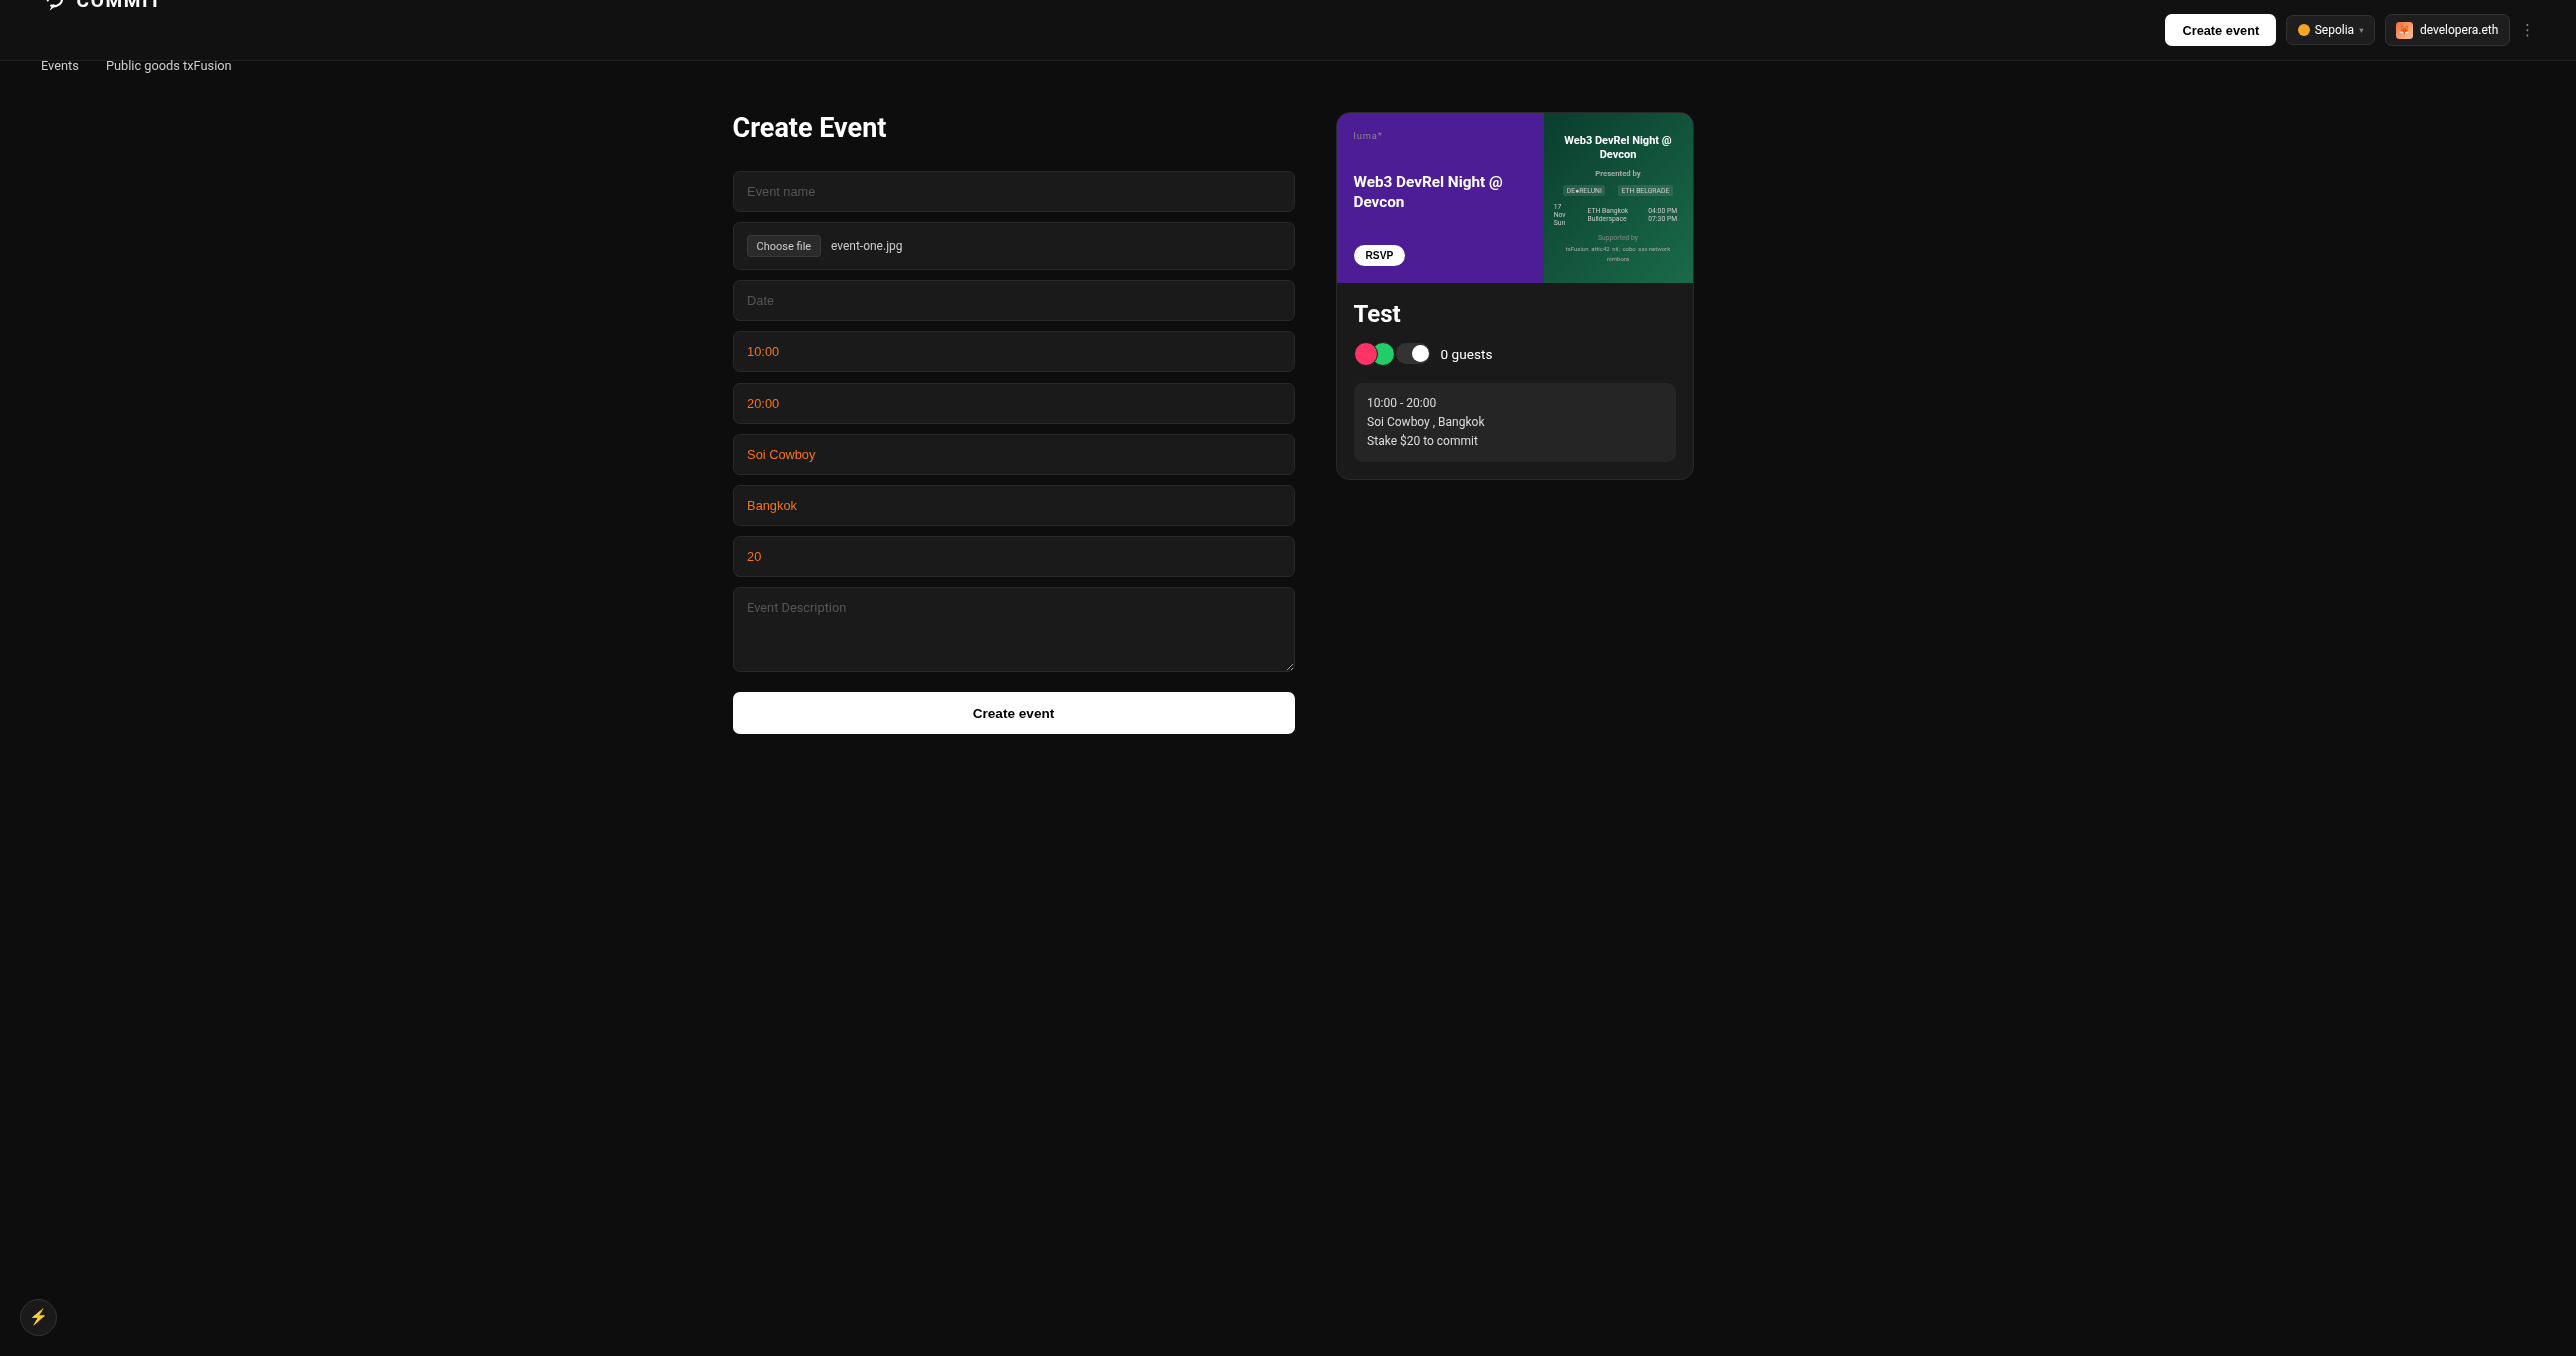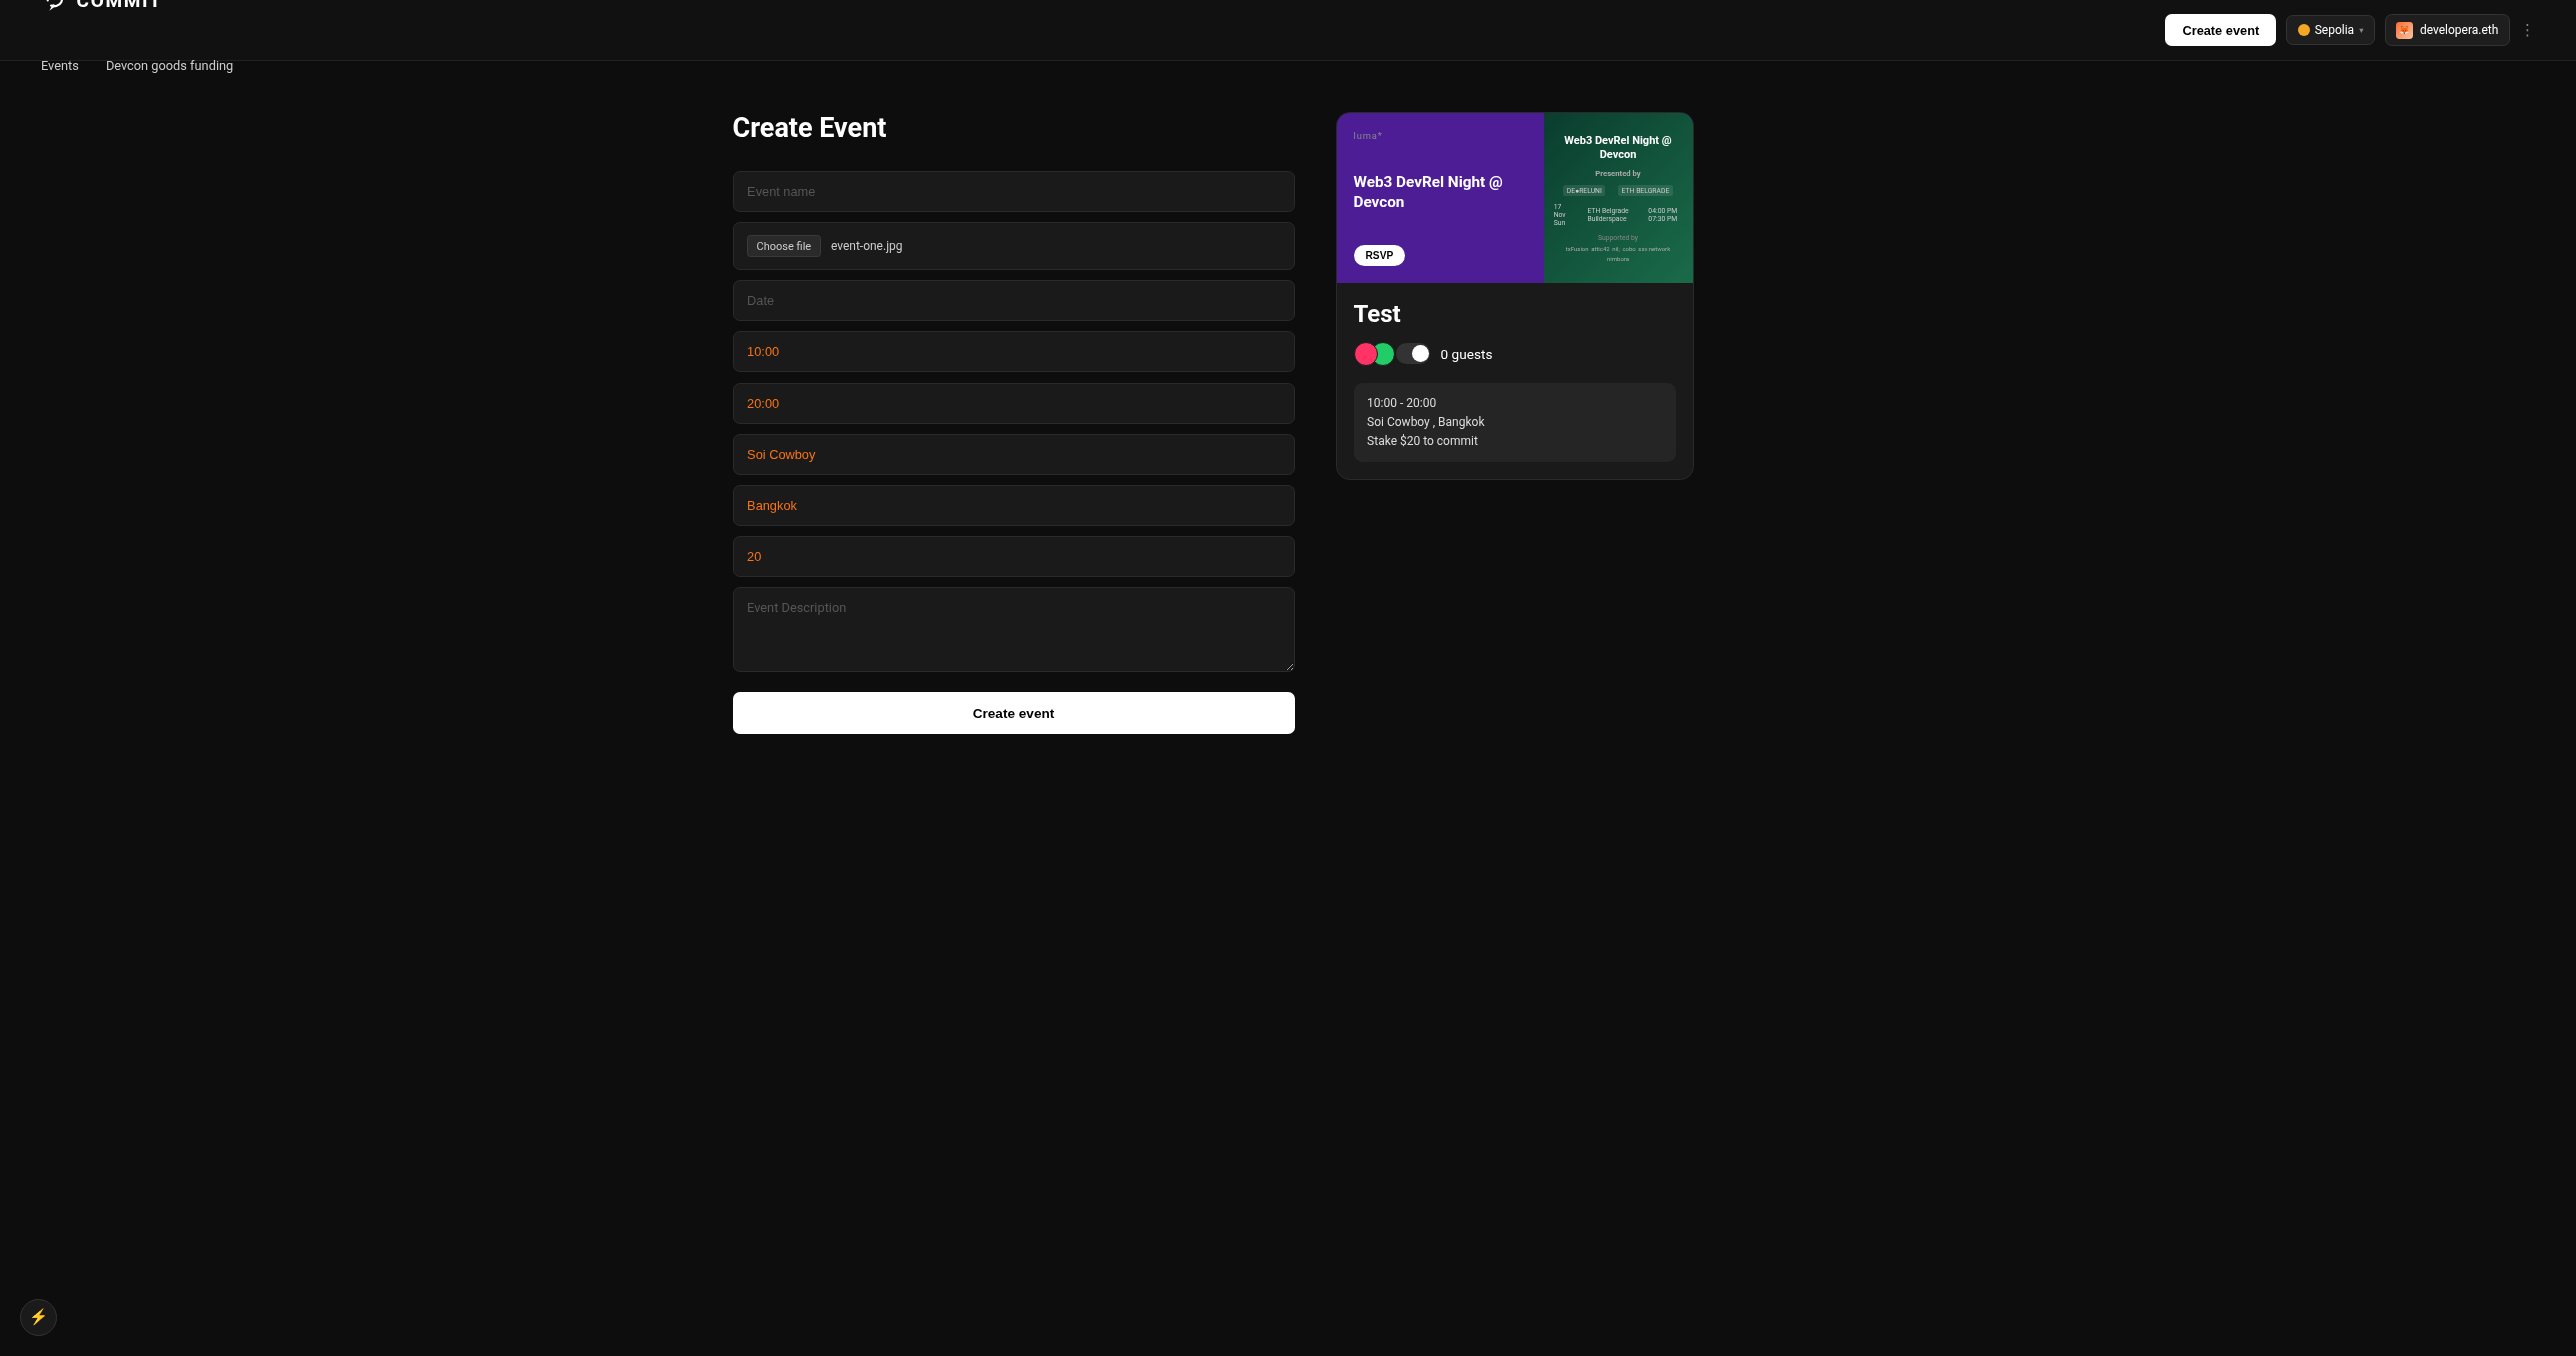--- a/index.html
+++ b/index.html
@@ -469,21 +469,21 @@
   <div class="navbar-left">
     <a class="logo" href="#">
       <svg class="logo-icon" viewBox="0 0 32 32" fill="none">
         <path d="M8 16 C8 10, 14 6, 20 8 C24 10, 26 14, 24 18 C22 22, 16 24, 12 22" stroke="#ffffff" stroke-width="2.5" fill="none" stroke-linecap="round"></path>
         <path d="M14 20 L10 28 L18 22" fill="#ffffff"></path>
       </svg>
       <span class="logo-text">COMMIT</span>
     </a>
     <div class="nav-links">
       <a class="nav-link" href="#">Events</a>
-      <a class="nav-link" href="#">Devcon goods funding</a>
+      <a class="nav-link" href="#">Public goods txFusion</a>
     </div>
   </div>
   <div class="navbar-right">
     <button class="create-event-btn">Create event</button>
     <div class="network-badge">
       <div class="network-dot"></div>
       <span>Sepolia</span>
       <span class="chevron-down">▾</span>
     </div>
     <div class="user-badge">
@@ -555,21 +555,21 @@
 
         <div class="event-image-right">
           <div class="event-card-right-title">Web3 DevRel Night @ Devcon</div>
           <div class="event-card-right-subtitle">Presented by</div>
           <div class="event-card-right-orgs">
             <span class="org-badge">DE●RELUNI</span>
             <span class="org-badge">ETH BELGRADE</span>
           </div>
           <div class="event-date-row">
             <span>17 Nov Sun</span>
-            <span>ETH Belgrade Builderspace</span>
+            <span>ETH Bangkok Builderspace</span>
             <span>04:00 PM 07:30 PM</span>
           </div>
           <div class="event-supported">Supported by</div>
           <div class="sponsor-logos">
             <span class="sponsor-name">txFusion</span>
             <span class="sponsor-name">attic42</span>
             <span class="sponsor-name">nil;</span>
             <span class="sponsor-name">cobo</span>
             <span class="sponsor-name">ssv.network</span>
             <span class="sponsor-name">nimbora</span>

